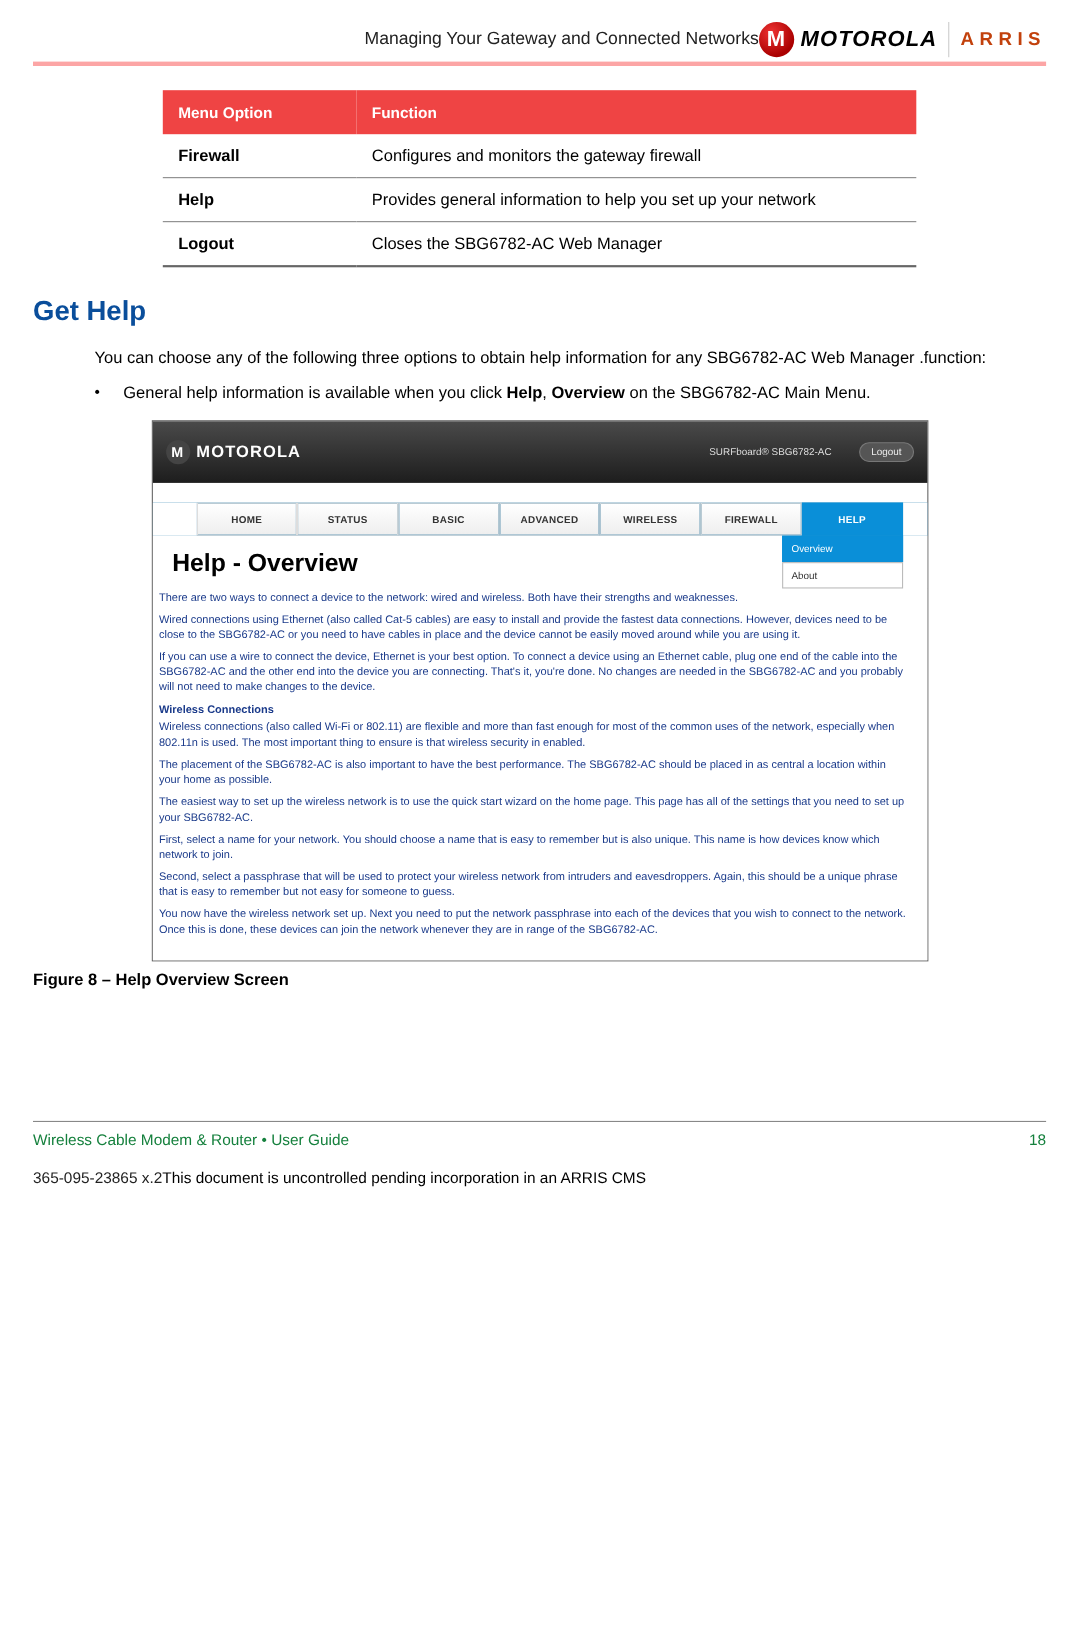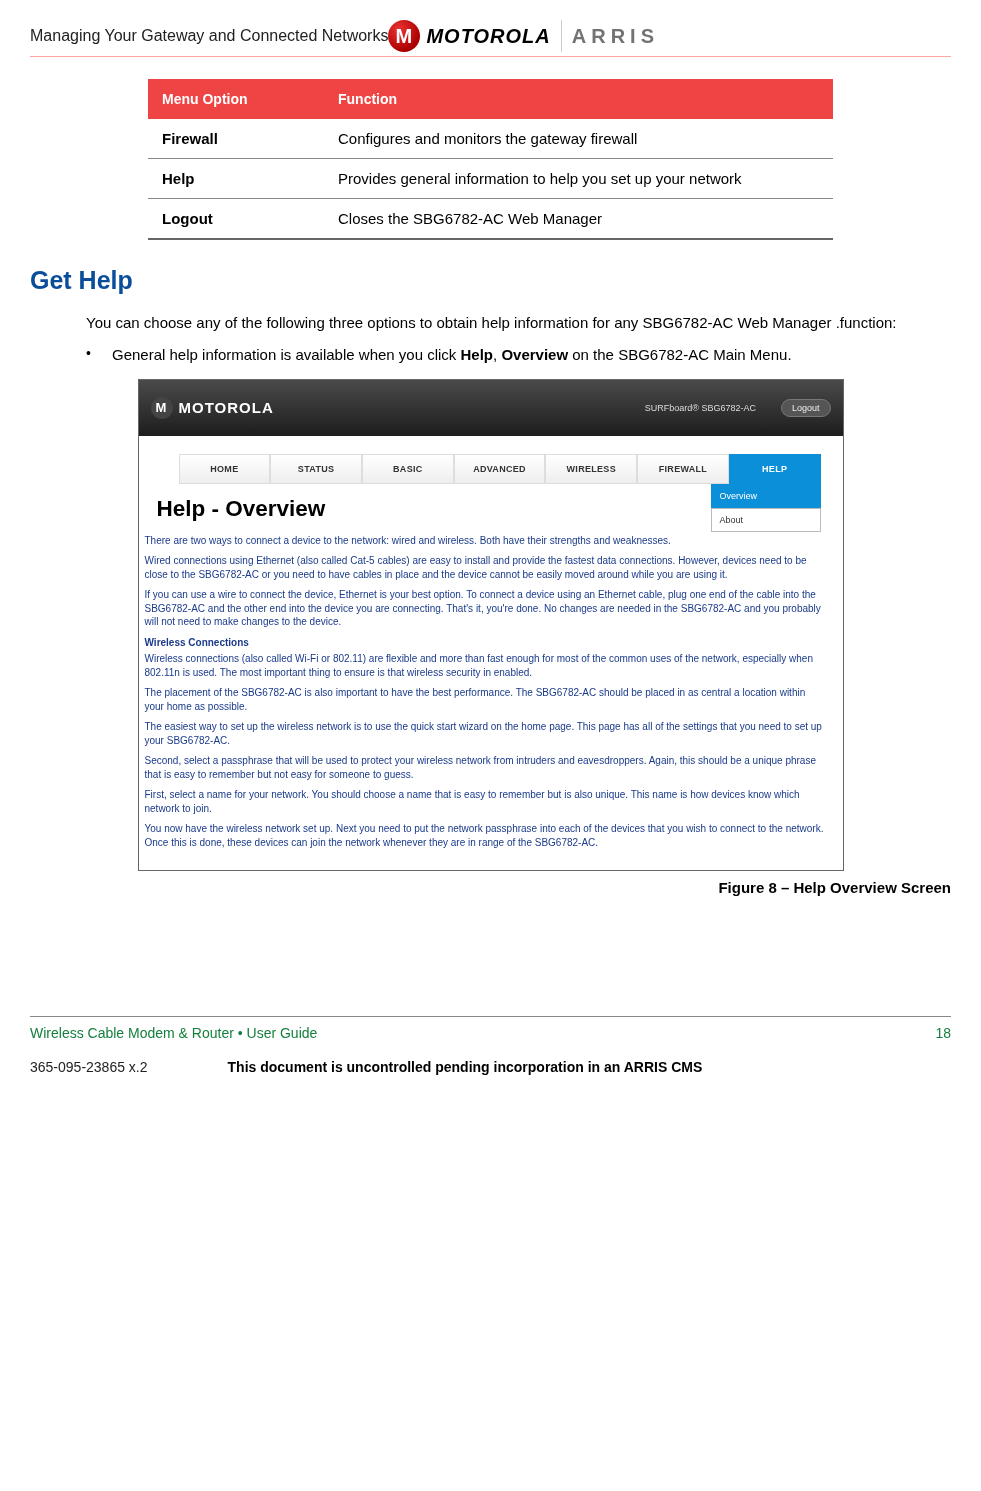--- a/index.html
+++ b/index.html
@@ -1,23 +1,23 @@
 <!DOCTYPE html>
 <html><head>
   <meta charset="utf-8">
   <style>
     * { box-sizing: border-box; margin: 0; padding: 0; }
     body { font-family: Arial, Helvetica, sans-serif; font-size: 15px; color: #000; background: #fff; width: 981px; margin: 0 auto; padding: 20px 30px 12px 30px; }
-    .page-header { display: flex; justify-content: flex-start; align-items: center; border-bottom: 1px solid #fca5a5; padding-bottom: 4px; margin-bottom: 22px; }
+    .page-header { display: flex; justify-content: flex-end; align-items: center; border-bottom: 4px solid #fca5a5; padding-bottom: 4px; margin-bottom: 22px; }
     .page-header .title { font-weight: normal; font-size: 16px; color: #222; }
     .logo-group { display: flex; align-items: center; gap: 10px; }
     .moto-logo { display: flex; align-items: center; gap: 6px; font-weight: bold; font-size: 20px; letter-spacing: 1px; font-style: italic; }
     .moto-mark { width: 32px; height: 32px; border-radius: 50%; background: radial-gradient(circle at 35% 30%, #e33, #a00 70%); color:#fff; display:flex; align-items:center; justify-content:center; font-weight:bold; font-size:20px; font-style:normal;}
     .divider-v { width:1px; height:32px; background:#ccc; }
-    .arris-logo { font-weight:bold; letter-spacing:5px; font-size:20px; color:#737373; }
+    .arris-logo { font-weight:bold; letter-spacing:5px; font-size:17px; color:#c2410c; }
     .menu-table { border-collapse: collapse; width: 685px; margin: 0 auto 26px auto; }
     .menu-table thead th { background: #ef4444; color: #fff; text-align: left; padding: 12px 14px; font-size: 14px; font-weight: bold; }
     .menu-table tbody td { border-bottom: 1px solid #888; padding: 11px 14px; }
     .menu-table tbody td.optcol { font-weight: bold; width: 176px; }
     .menu-table tbody tr:last-child td { border-bottom: 2px solid #666; }
     .section-h { color: #0a4e9b; font-size: 25px; font-weight: bold; margin: 10px 0 18px 0; }
     .body-text { margin: 0 0 12px 56px; line-height: 1.32; max-width: 820px;}
     .bullet-row { display: flex; margin: 0 0 14px 56px; max-width: 830px;}
     .bullet-dot { width: 26px; flex-shrink:0; font-size:14px; }
     .bullet-text { line-height: 1.32; }
@@ -32,25 +32,25 @@
     .ss-navrow .nav-item { flex:1; text-align:center; padding:9px 0; border:1px solid #ddd; background:linear-gradient(#fff,#eee); color:#333; font-weight:bold; letter-spacing:0.3px; font-size:9px;}
     .ss-navrow .nav-item.active { background:#0a8fd8; color:#fff; border:1px solid #0a8fd8;}
     .ss-navrow .spacer-right{ width:22px; background:#fff;}
     .ss-sub { display:flex; justify-content:flex-end; background:#fff;align-items:center; }
     .ss-subcol { width:110px; margin-right:22px; font-size:9px; }
     .ss-subcol .sub-item { padding:6px 8px; border:1px solid #bbb; color:#333; background:#fff;}
     .ss-subcol .sub-item.active { background:#0a8fd8; color:#fff; border-color:#0a8fd8;}
     .ss-body { padding: 2px 18px 14px 6px; font-size:10px; color:#333; line-height:1.35; background:#fff;}
     .ss-body .p { margin-bottom:7px; color:#1a3a8a;}
     .ss-body .hdr { font-weight:bold; color:#1a3a8a; margin:6px 0 3px 0; font-size:10px;}
-    .fig-caption { text-align:right; font-weight:bold; margin-top:8px; margin-bottom:120px; }
+    .fig-caption { text-align:left; font-weight:bold; margin-top:8px; margin-bottom:120px; }
     .page-footer { border-top:1px solid #888; padding-top:8px; display:flex; justify-content:space-between; font-size:14px; color:#15803d;}
     .page-footer2 { display:flex; margin-top:18px; font-size:14px; }
     .page-footer2 .doc { color:#222; }
-    .page-footer2 .msg { font-weight:bold; margin-left:80px;}
+    .page-footer2 .msg { font-weight:normal; }
   </style>
 </head>
 <body>
 
 <div class="page-header">
   <div class="title">Managing Your Gateway and Connected Networks</div>
   <div class="logo-group">
     <div class="moto-logo">
       <span class="moto-mark">M</span>
       <span>MOTOROLA</span>
@@ -126,22 +126,22 @@
     </div>
   </div>
   <div class="ss-body">
     <div class="p">There are two ways to connect a device to the network: wired and wireless. Both have their strengths and weaknesses.</div>
     <div class="p">Wired connections using Ethernet (also called Cat-5 cables) are easy to install and provide the fastest data connections. However, devices need to be close to the SBG6782-AC or you need to have cables in place and the device cannot be easily moved around while you are using it.</div>
     <div class="p">If you can use a wire to connect the device, Ethernet is your best option. To connect a device using an Ethernet cable, plug one end of the cable into the SBG6782-AC and the other end into the device you are connecting. That's it, you're done. No changes are needed in the SBG6782-AC and you probably will not need to make changes to the device.</div>
     <div class="hdr">Wireless Connections</div>
     <div class="p">Wireless connections (also called Wi-Fi or 802.11) are flexible and more than fast enough for most of the common uses of the network, especially when 802.11n is used. The most important thing to ensure is that wireless security in enabled.</div>
     <div class="p">The placement of the SBG6782-AC is also important to have the best performance. The SBG6782-AC should be placed in as central a location within your home as possible.</div>
     <div class="p">The easiest way to set up the wireless network is to use the quick start wizard on the home page. This page has all of the settings that you need to set up your SBG6782-AC.</div>
+    <div class="p">First, select a name for your network. You should choose a name that is easy to remember but is also unique. This name is how devices know which network to join.</div>
     <div class="p">Second, select a passphrase that will be used to protect your wireless network from intruders and eavesdroppers. Again, this should be a unique phrase that is easy to remember but not easy for someone to guess.</div>
-    <div class="p">First, select a name for your network. You should choose a name that is easy to remember but is also unique. This name is how devices know which network to join.</div>
     <div class="p">You now have the wireless network set up. Next you need to put the network passphrase into each of the devices that you wish to connect to the network. Once this is done, these devices can join the network whenever they are in range of the SBG6782-AC.</div>
   </div>
 </div>
 
 <div class="fig-caption">Figure 8 – Help Overview Screen</div>
 
 <div class="page-footer">
   <span>Wireless Cable Modem &amp; Router • User Guide</span>
   <span>18</span>
 </div>

